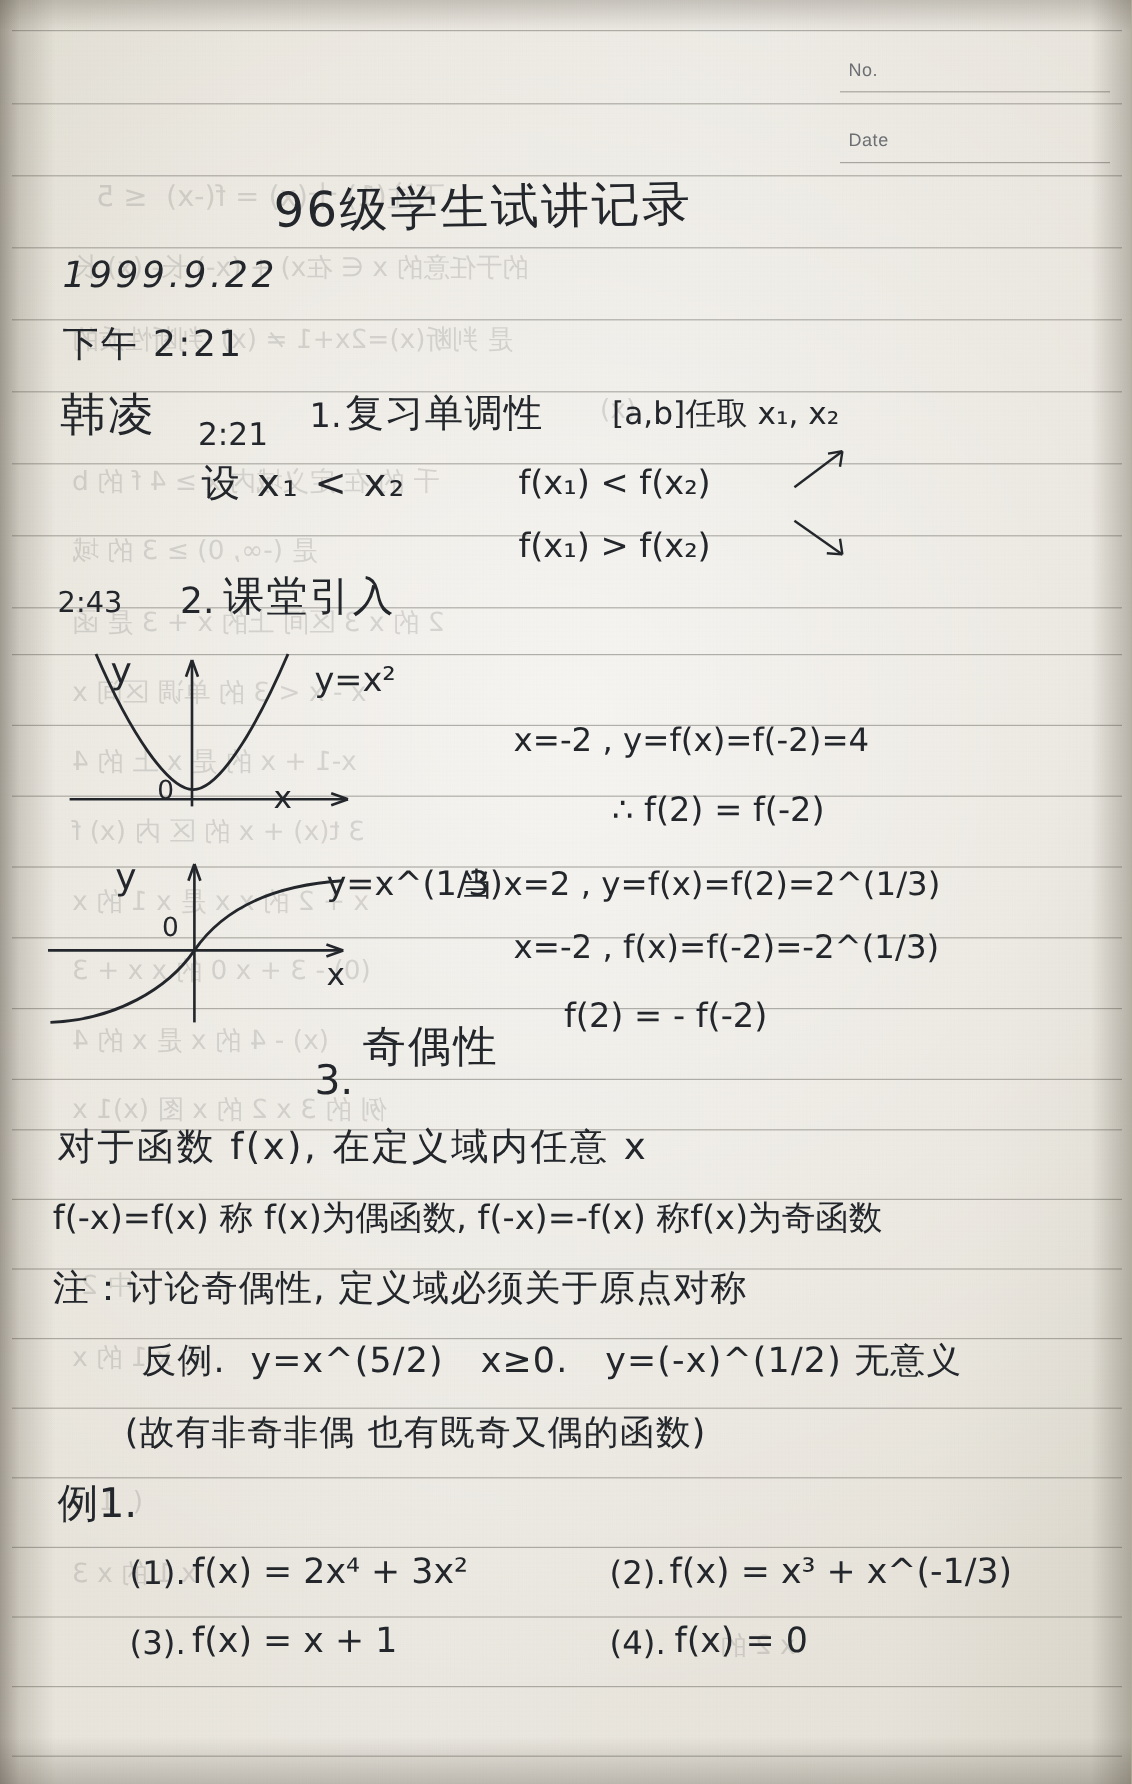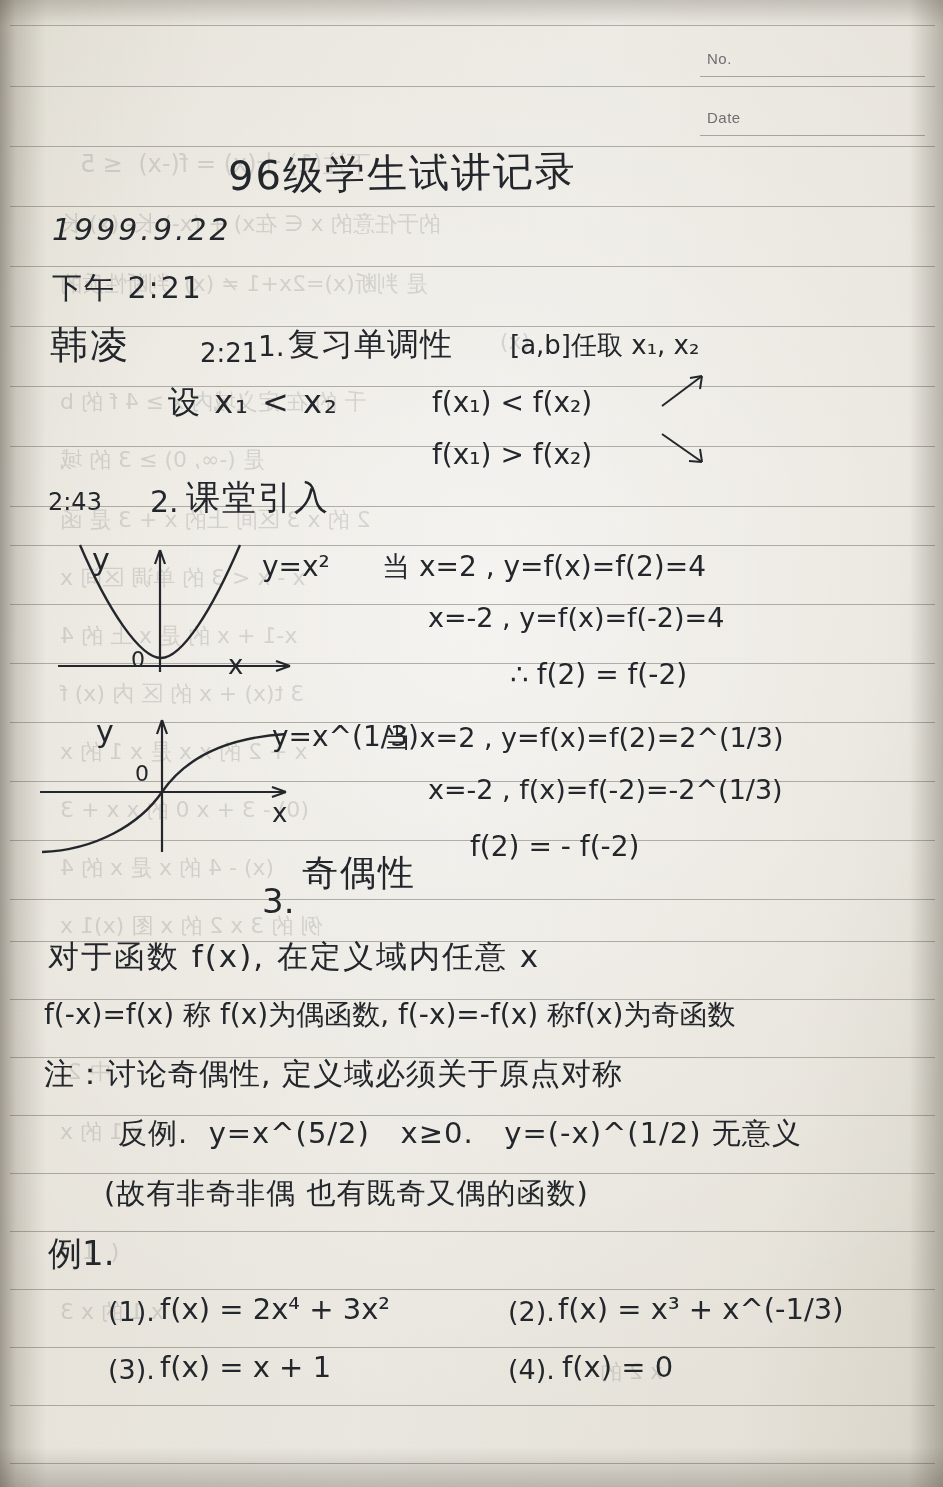--- a/index.html
+++ b/index.html
@@ -162,21 +162,21 @@
 
   <div class="ink">
 
     <div class="hw" style="left:228px;top:152px;font-size:40px;letter-spacing:2px;transform:rotate(-1deg);">96级学生试讲记录</div>
 
     <div class="hw" style="left:52px;top:214px;font-size:30px;letter-spacing:3px;font-style:italic;">1999.9.22</div>
 
     <div class="hw" style="left:52px;top:272px;font-size:30px;letter-spacing:2px;">下午 2:21</div>
 
     <div class="hw" style="left:50px;top:326px;font-size:38px;letter-spacing:2px;">韩凌</div>
-    <div class="hw" style="left:165px;top:340px;font-size:26px;margin-left:35px;">2:21</div>
+    <div class="hw" style="left:165px;top:350px;font-size:26px;">2:21</div>
 
     <div class="hw" style="left:258px;top:332px;font-size:28px;">1.</div>
     <div class="hw" style="left:288px;top:328px;font-size:32px;letter-spacing:1px;">复习单调性</div>
     <div class="hw" style="left:510px;top:332px;font-size:26px;">[a,b]任取 x₁, x₂</div>
     <div class="hw" style="left:168px;top:386px;font-size:32px;letter-spacing:2px;">设 x₁ &lt; x₂</div>
     <div class="hw" style="left:432px;top:388px;font-size:28px;">f(x₁) &lt; f(x₂)</div>
     <div class="hw" style="left:432px;top:440px;font-size:28px;">f(x₁) &gt; f(x₂)</div>
 
     <svg style="position:absolute;left:660px;top:372px;" width="60" height="40">
       <path d="M2,34 L42,4" stroke="#23272c" stroke-width="2" fill="none"></path>
@@ -196,21 +196,20 @@
       <path d="M250,126 L236,121 M250,126 L236,131" stroke="#23272c" stroke-width="2.2" fill="none"></path>
       <path d="M120,132 L120,10" stroke="#23272c" stroke-width="2.2" fill="none"></path>
       <path d="M120,10 L115,24 M120,10 L125,24" stroke="#23272c" stroke-width="2.2" fill="none"></path>
       <path d="M40,5 C68,70 100,118 121,118 C142,118 172,70 200,5" stroke="#23272c" stroke-width="2.4" fill="none"></path>
     </svg>
     <div class="hw" style="left:92px;top:544px;font-size:30px;">y</div>
     <div class="hw" style="left:228px;top:652px;font-size:26px;">x</div>
     <div class="hw" style="left:131px;top:648px;font-size:22px;">0</div>
     <div class="hw" style="left:262px;top:552px;font-size:28px;">y=x²</div>
 
-    <div class="hw" style="left:382px;top:552px;font-size:28px;">当 x=2 , y=f(x)=f(2)=4</div>
     <div class="hw" style="left:428px;top:604px;font-size:27px;">x=-2 , y=f(x)=f(-2)=4</div>
     <div class="hw" style="left:510px;top:660px;font-size:28px;">∴ f(2) = f(-2)</div>
 
     <svg style="position:absolute;left:36px;top:712px;" width="270" height="150">
       <path d="M4,80 L250,80" stroke="#23272c" stroke-width="2.2" fill="none"></path>
       <path d="M250,80 L236,75 M250,80 L236,85" stroke="#23272c" stroke-width="2.2" fill="none"></path>
       <path d="M126,140 L126,8" stroke="#23272c" stroke-width="2.2" fill="none"></path>
       <path d="M126,8 L121,22 M126,8 L131,22" stroke="#23272c" stroke-width="2.2" fill="none"></path>
       <path d="M6,140 C60,138 104,112 126,80 C148,48 186,26 250,22" stroke="#23272c" stroke-width="2.4" fill="none"></path>
     </svg>

